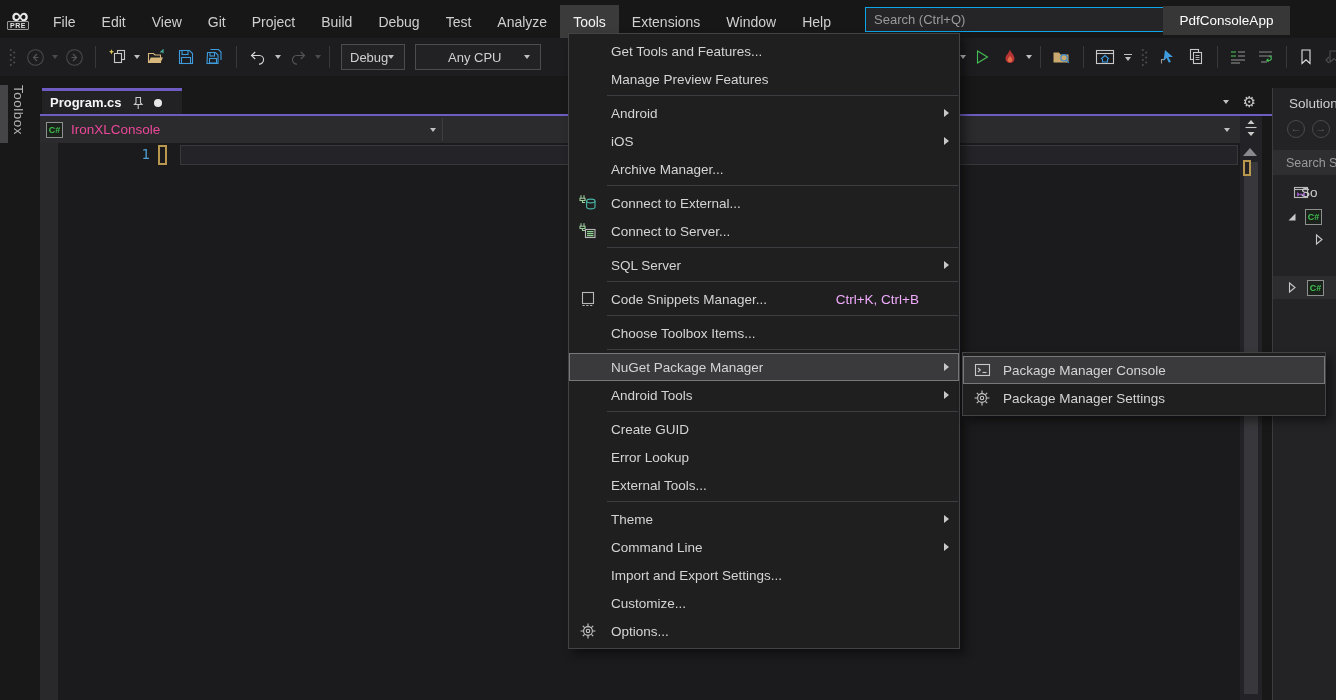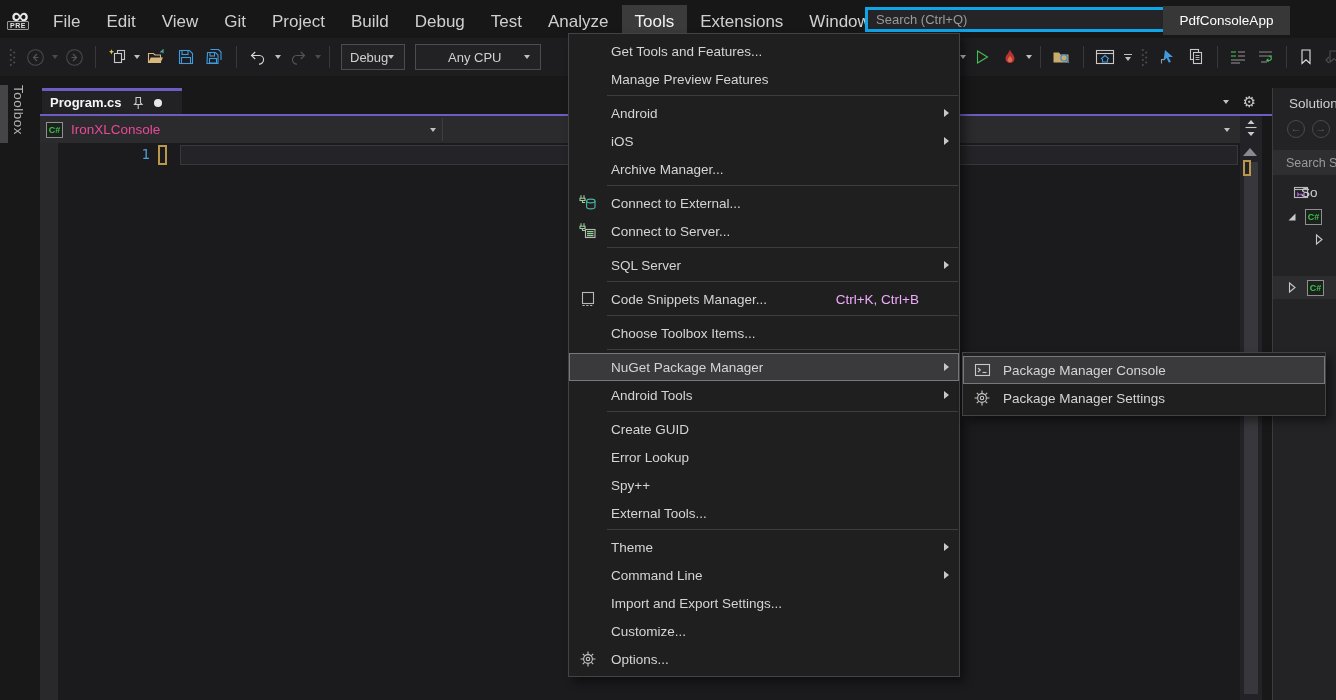--- a/index.html
+++ b/index.html
@@ -11,23 +11,23 @@
   }
   svg { display:block; }
   svg path, svg rect, svg circle, svg ellipse { stroke-width: 1.1; }
 
   
   .titlebar { position:absolute; left:0; top:0; width:1336px; height:38px; background:#171717; display:flex; align-items:stretch; }
   .vs-logo { position:relative; width:40px; display:flex; align-items:center; justify-content:center; }
   .vs-logo .inf { font-size:24px; font-weight:bold; color:#e8e8e8; line-height:20px; margin-top:-6px; }
   .vs-logo .pre { position:absolute; left:7px; top:21px; font-size:7px; font-weight:bold; color:#e0e0e0; border:1px solid #9a9a9a; background:#1f1f1f; padding:0 2px; border-radius:1px; letter-spacing:.5px; }
   .menubar { display:flex; align-items:flex-end; }
-  .mb-item { height:33px; display:flex; align-items:center; padding:0 13px; color:#cfcfcf; font-size:17px; cursor:default; }
+  .mb-item { height:33px; display:flex; align-items:center; padding:0 13px; color:#cfcfcf; font-size:14px; cursor:default; }
   .mb-item.active { background:#3b3b3c; color:#f2f2f2; }
-  .tb-search { position:absolute; left:865px; top:7px; width:328px; height:25px; background:#252527; border:3px solid #0ea5e9; display:flex; align-items:center; }
+  .tb-search { position:absolute; left:865px; top:7px; width:328px; height:25px; background:#252527; border:1px solid #0ea5e9; display:flex; align-items:center; }
   .tb-search input { flex:1; background:transparent; border:none; outline:none; color:#9a9a9a; font-family:"Liberation Sans",sans-serif; font-size:13px; padding:0 8px; }
   .tb-search input::placeholder { color:#9a9a9a; }
   .tb-search .mag { margin-right:7px; }
   .account-btn { position:absolute; left:1163px; top:6px; width:127px; height:29px; background:#373737; color:#fff; font-size:13.5px; display:flex; align-items:center; justify-content:center; }
 
   
   .toolbar { position:absolute; left:0; top:38px; width:1336px; height:38px; background:#1d1d1f; }
   .tb-left, .tb-right { position:absolute; top:0; height:38px; display:flex; align-items:center; }
   .tb-left { left:4px; }
   .tb-right { left:958px; }
@@ -510,24 +510,20 @@
         <div class="menu-item">
           <span class="mi-icon"></span>
           <span class="mi-label">Create GUID</span>
         </div>
         <div class="menu-item">
           <span class="mi-icon"></span>
           <span class="mi-label">Error Lookup</span>
         </div>
         <div class="menu-item">
           <span class="mi-icon"></span>
-          <span class="mi-label">Spy++</span>
-        </div>
-        <div class="menu-item">
-          <span class="mi-icon"></span>
           <span class="mi-label">External Tools...</span>
         </div>
         <div class="menu-sep"></div>
         <div class="menu-item">
           <span class="mi-icon"></span>
           <span class="mi-label">Theme</span>
           <span class="mi-arrow"></span>
         </div>
         <div class="menu-item">
           <span class="mi-icon"></span>

